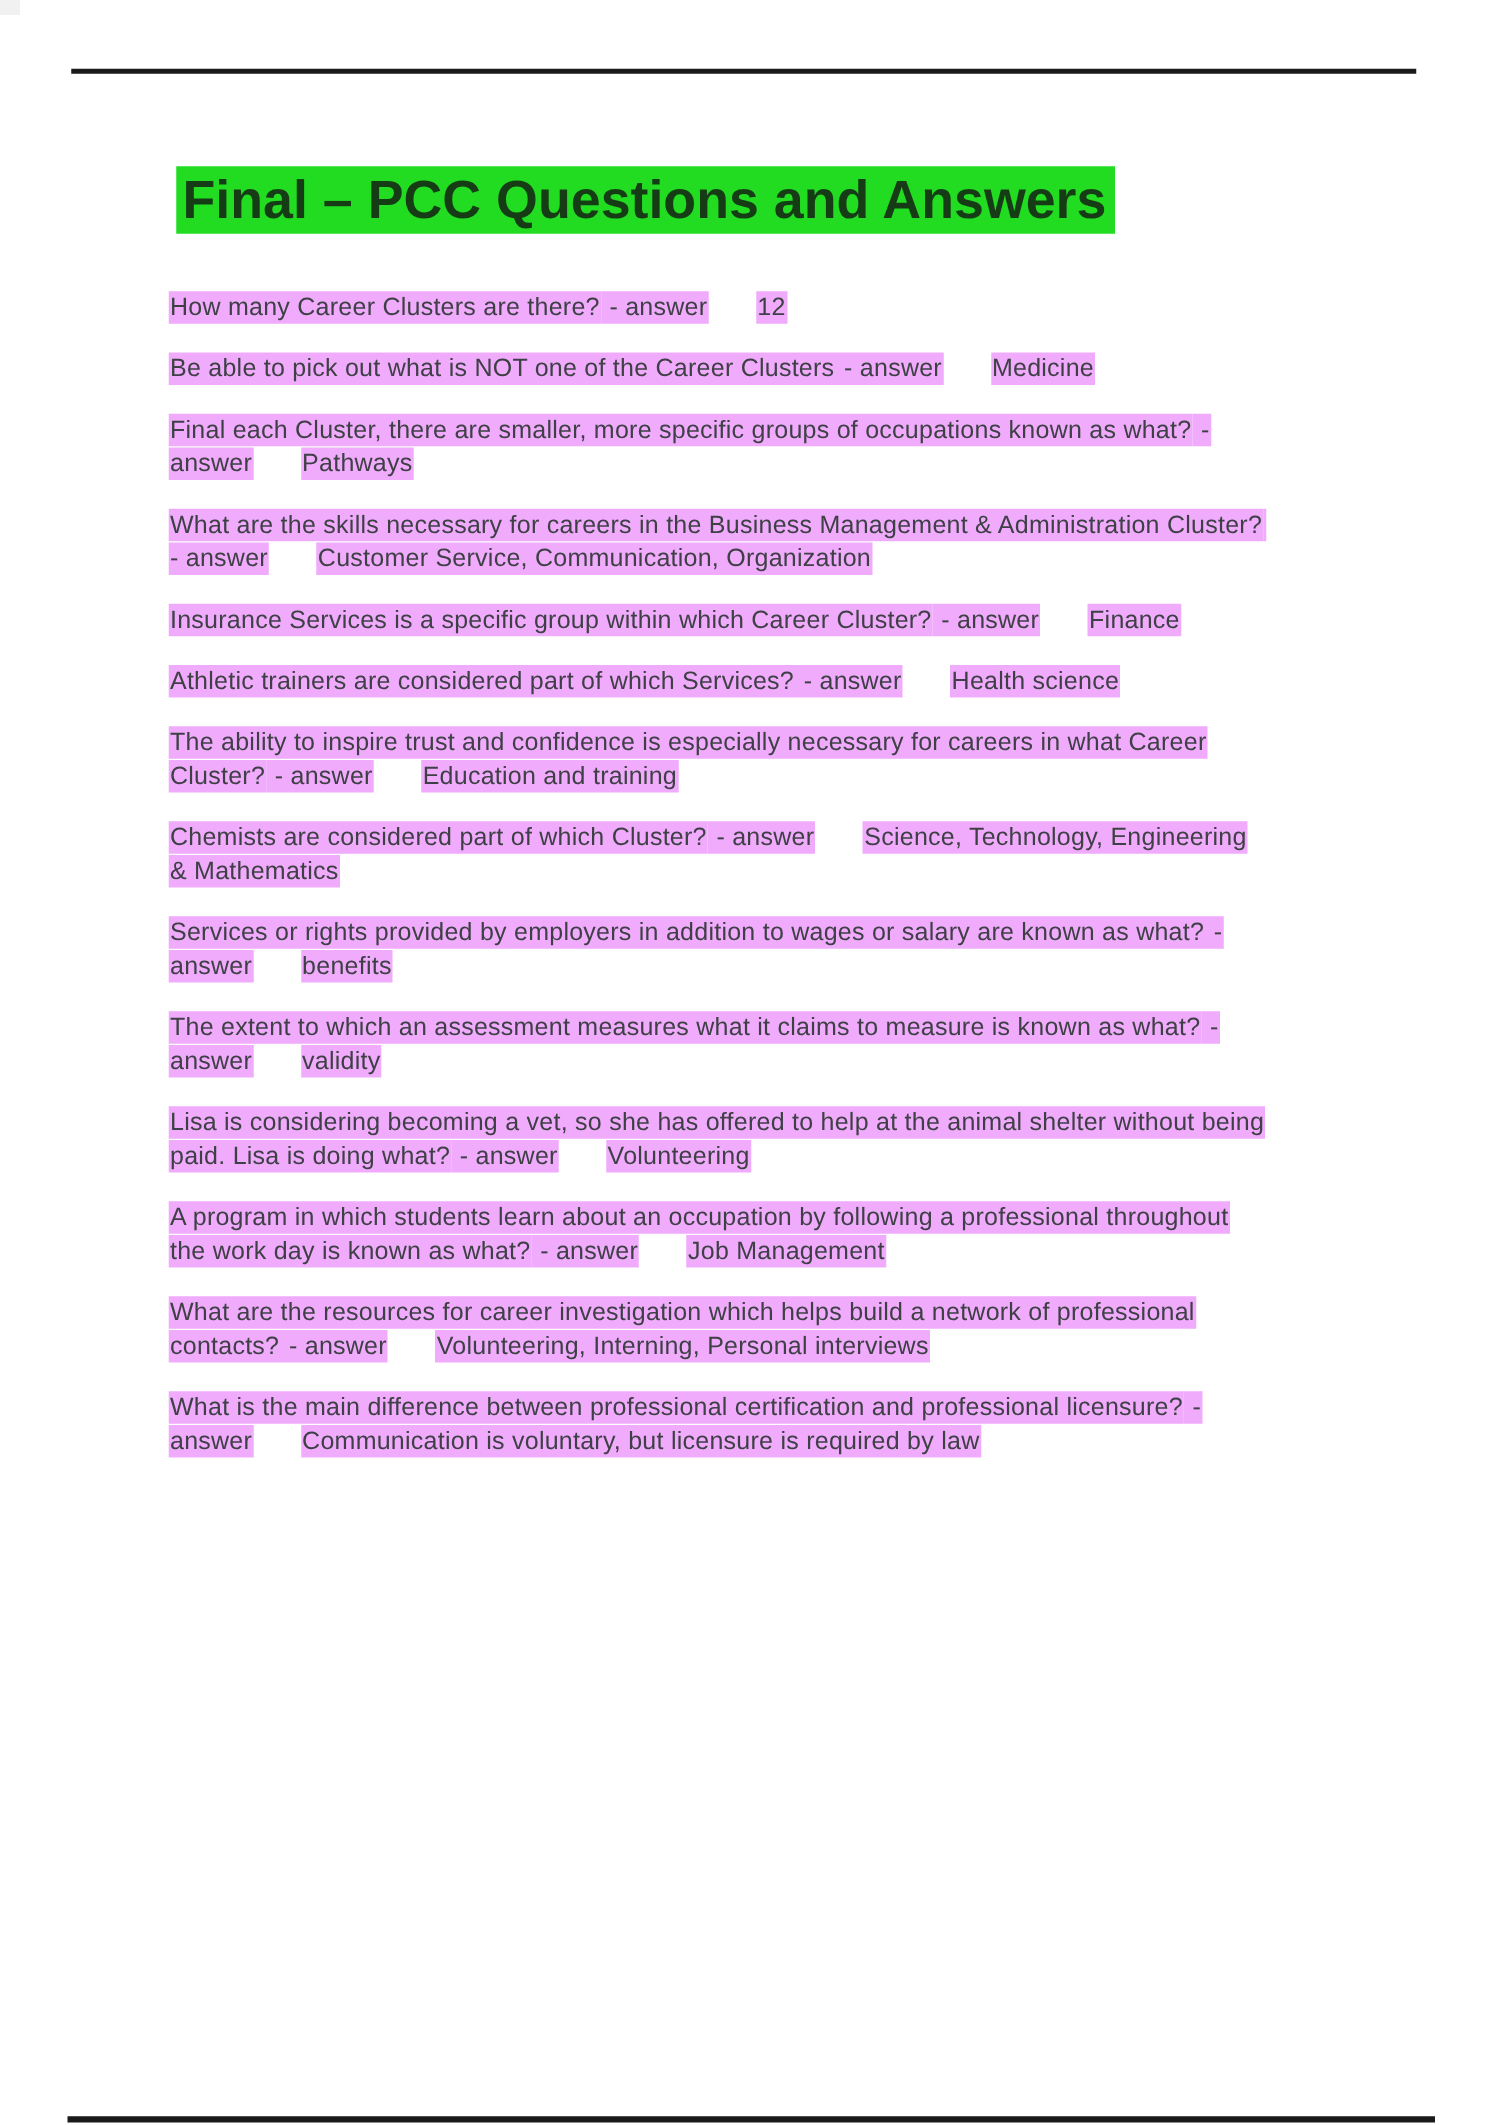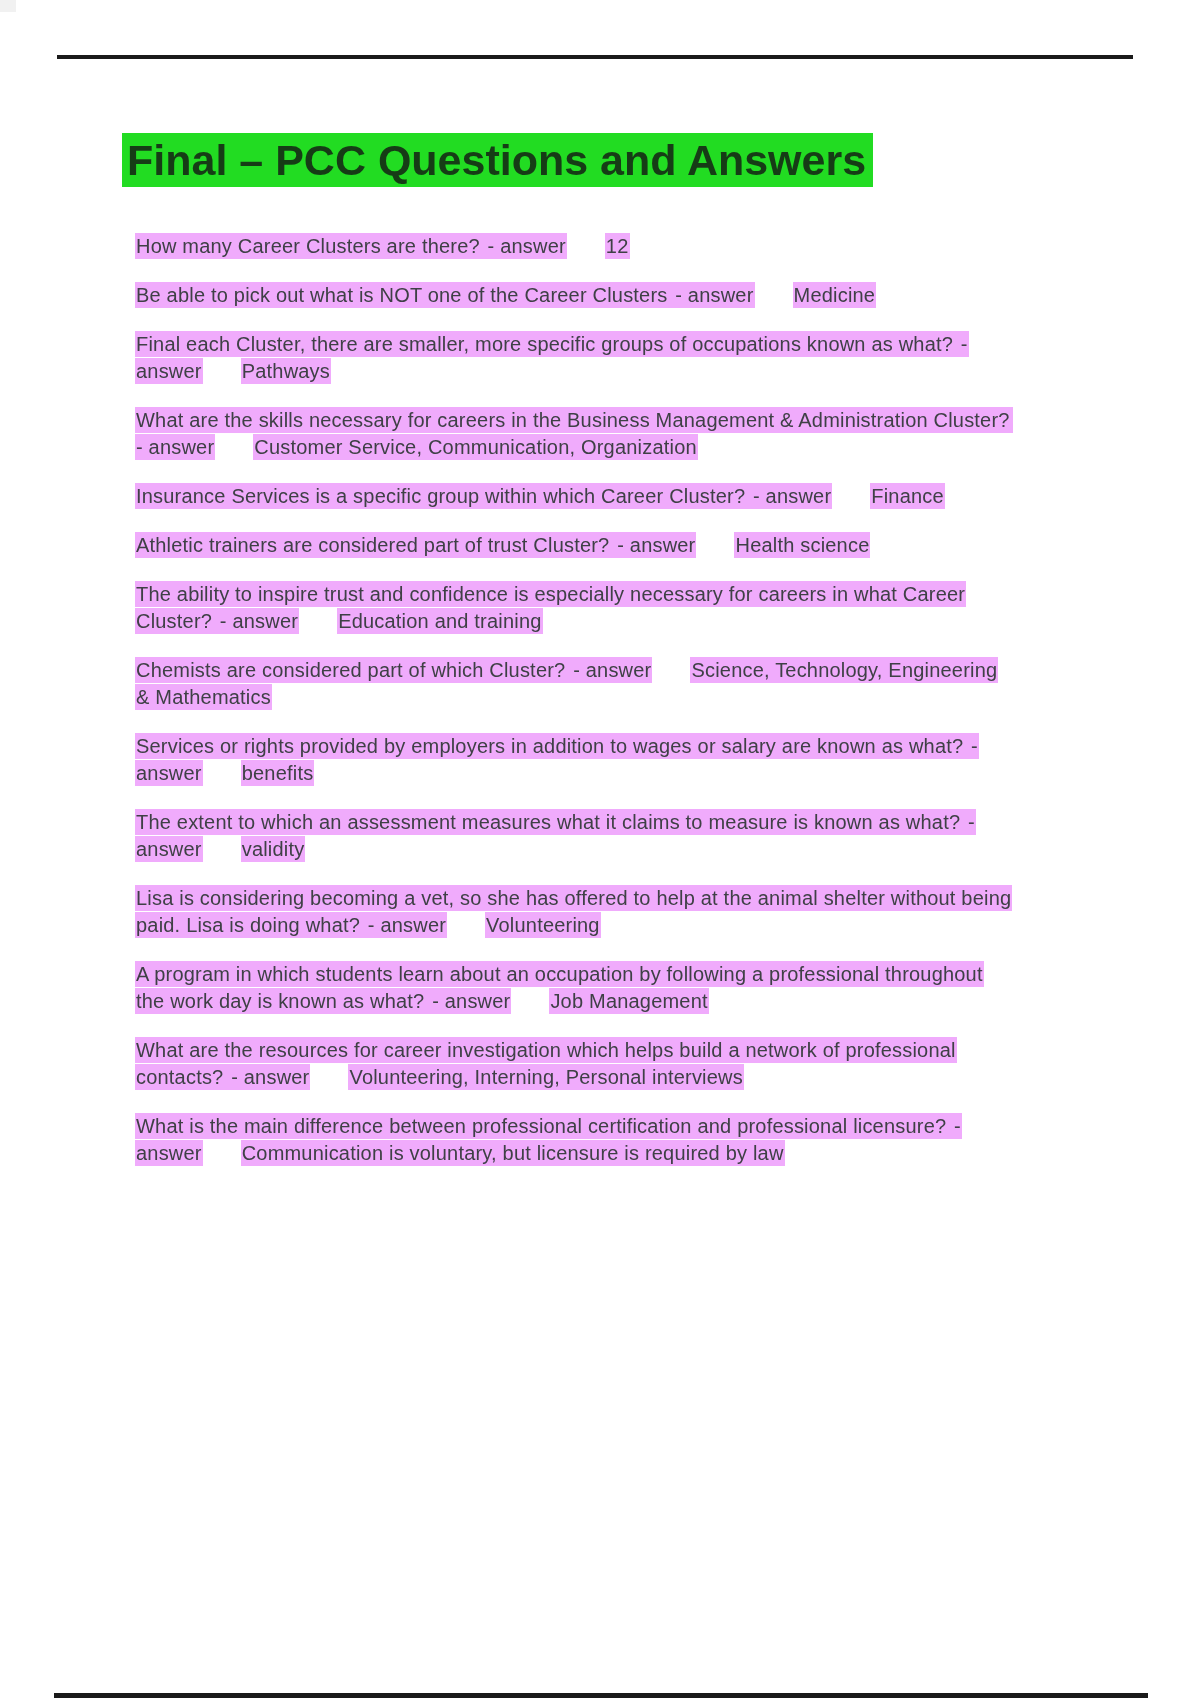--- a/index.html
+++ b/index.html
@@ -33,21 +33,21 @@
     height: 4px;
   }
   .rule-bottom {
     left: 54px;
     top: 1693px;
     width: 1094px;
     height: 5px;
   }
   .title-wrap {
     position: absolute;
-    left: 122px;
+    left: 141px;
     top: 133px;
   }
   .doc-title {
     display: inline-block;
     background: #22dc22;
     color: #163c16;
     font-weight: bold;
     font-size: 43px;
     line-height: 54px;
     padding: 0 7px 0 5px;
@@ -95,21 +95,21 @@
 
   <p class="qa"><span class="hl">Be able to pick out what is NOT one of the Career Clusters</span><span class="hl"> - answer</span><span class="gap"></span><span class="hl">Medicine</span></p>
 
   <p class="qa"><span class="hl">Final each Cluster, there are smaller, more specific groups of occupations known as what?</span><span class="hl"> - answer</span><span class="gap"></span><span class="hl">Pathways</span></p>
 
 
   <p class="qa"><span class="hl">What are the skills necessary for careers in the Business Management &amp; Administration Cluster?</span><span class="hl"> - answer</span><span class="gap"></span><span class="hl">Customer Service, Communication, Organization</span></p>
 
   <p class="qa"><span class="hl">Insurance Services is a specific group within which Career Cluster?</span><span class="hl"> - answer</span><span class="gap"></span><span class="hl">Finance</span></p>
 
-  <p class="qa"><span class="hl">Athletic trainers are considered part of trust Cluster?</span><span class="hl"> - answer</span><span class="gap"></span><span class="hl">Health science</span></p>
+  <p class="qa"><span class="hl">Athletic trainers are considered part of which Services?</span><span class="hl"> - answer</span><span class="gap"></span><span class="hl">Health science</span></p>
 
   <p class="qa"><span class="hl">The ability to inspire trust and confidence is especially necessary for careers in what Career Cluster?</span><span class="hl"> - answer</span><span class="gap"></span><span class="hl">Education and training</span></p>
 
   <p class="qa"><span class="hl">Chemists are considered part of which Cluster?</span><span class="hl"> - answer</span><span class="gap"></span><span class="hl">Science, Technology, Engineering &amp; Mathematics</span></p>
 
   <p class="qa"><span class="hl">Services or rights provided by employers in addition to wages or salary are known as what?</span><span class="hl"> - answer</span><span class="gap"></span><span class="hl">benefits</span></p>
 
   <p class="qa"><span class="hl">The extent to which an assessment measures what it claims to measure is known as what?</span><span class="hl"> - answer</span><span class="gap"></span><span class="hl">validity</span></p>
 
   <p class="qa"><span class="hl">Lisa is considering becoming a vet, so she has offered to help at the animal shelter without being paid. Lisa is doing what?</span><span class="hl"> - answer</span><span class="gap"></span><span class="hl">Volunteering</span></p>

